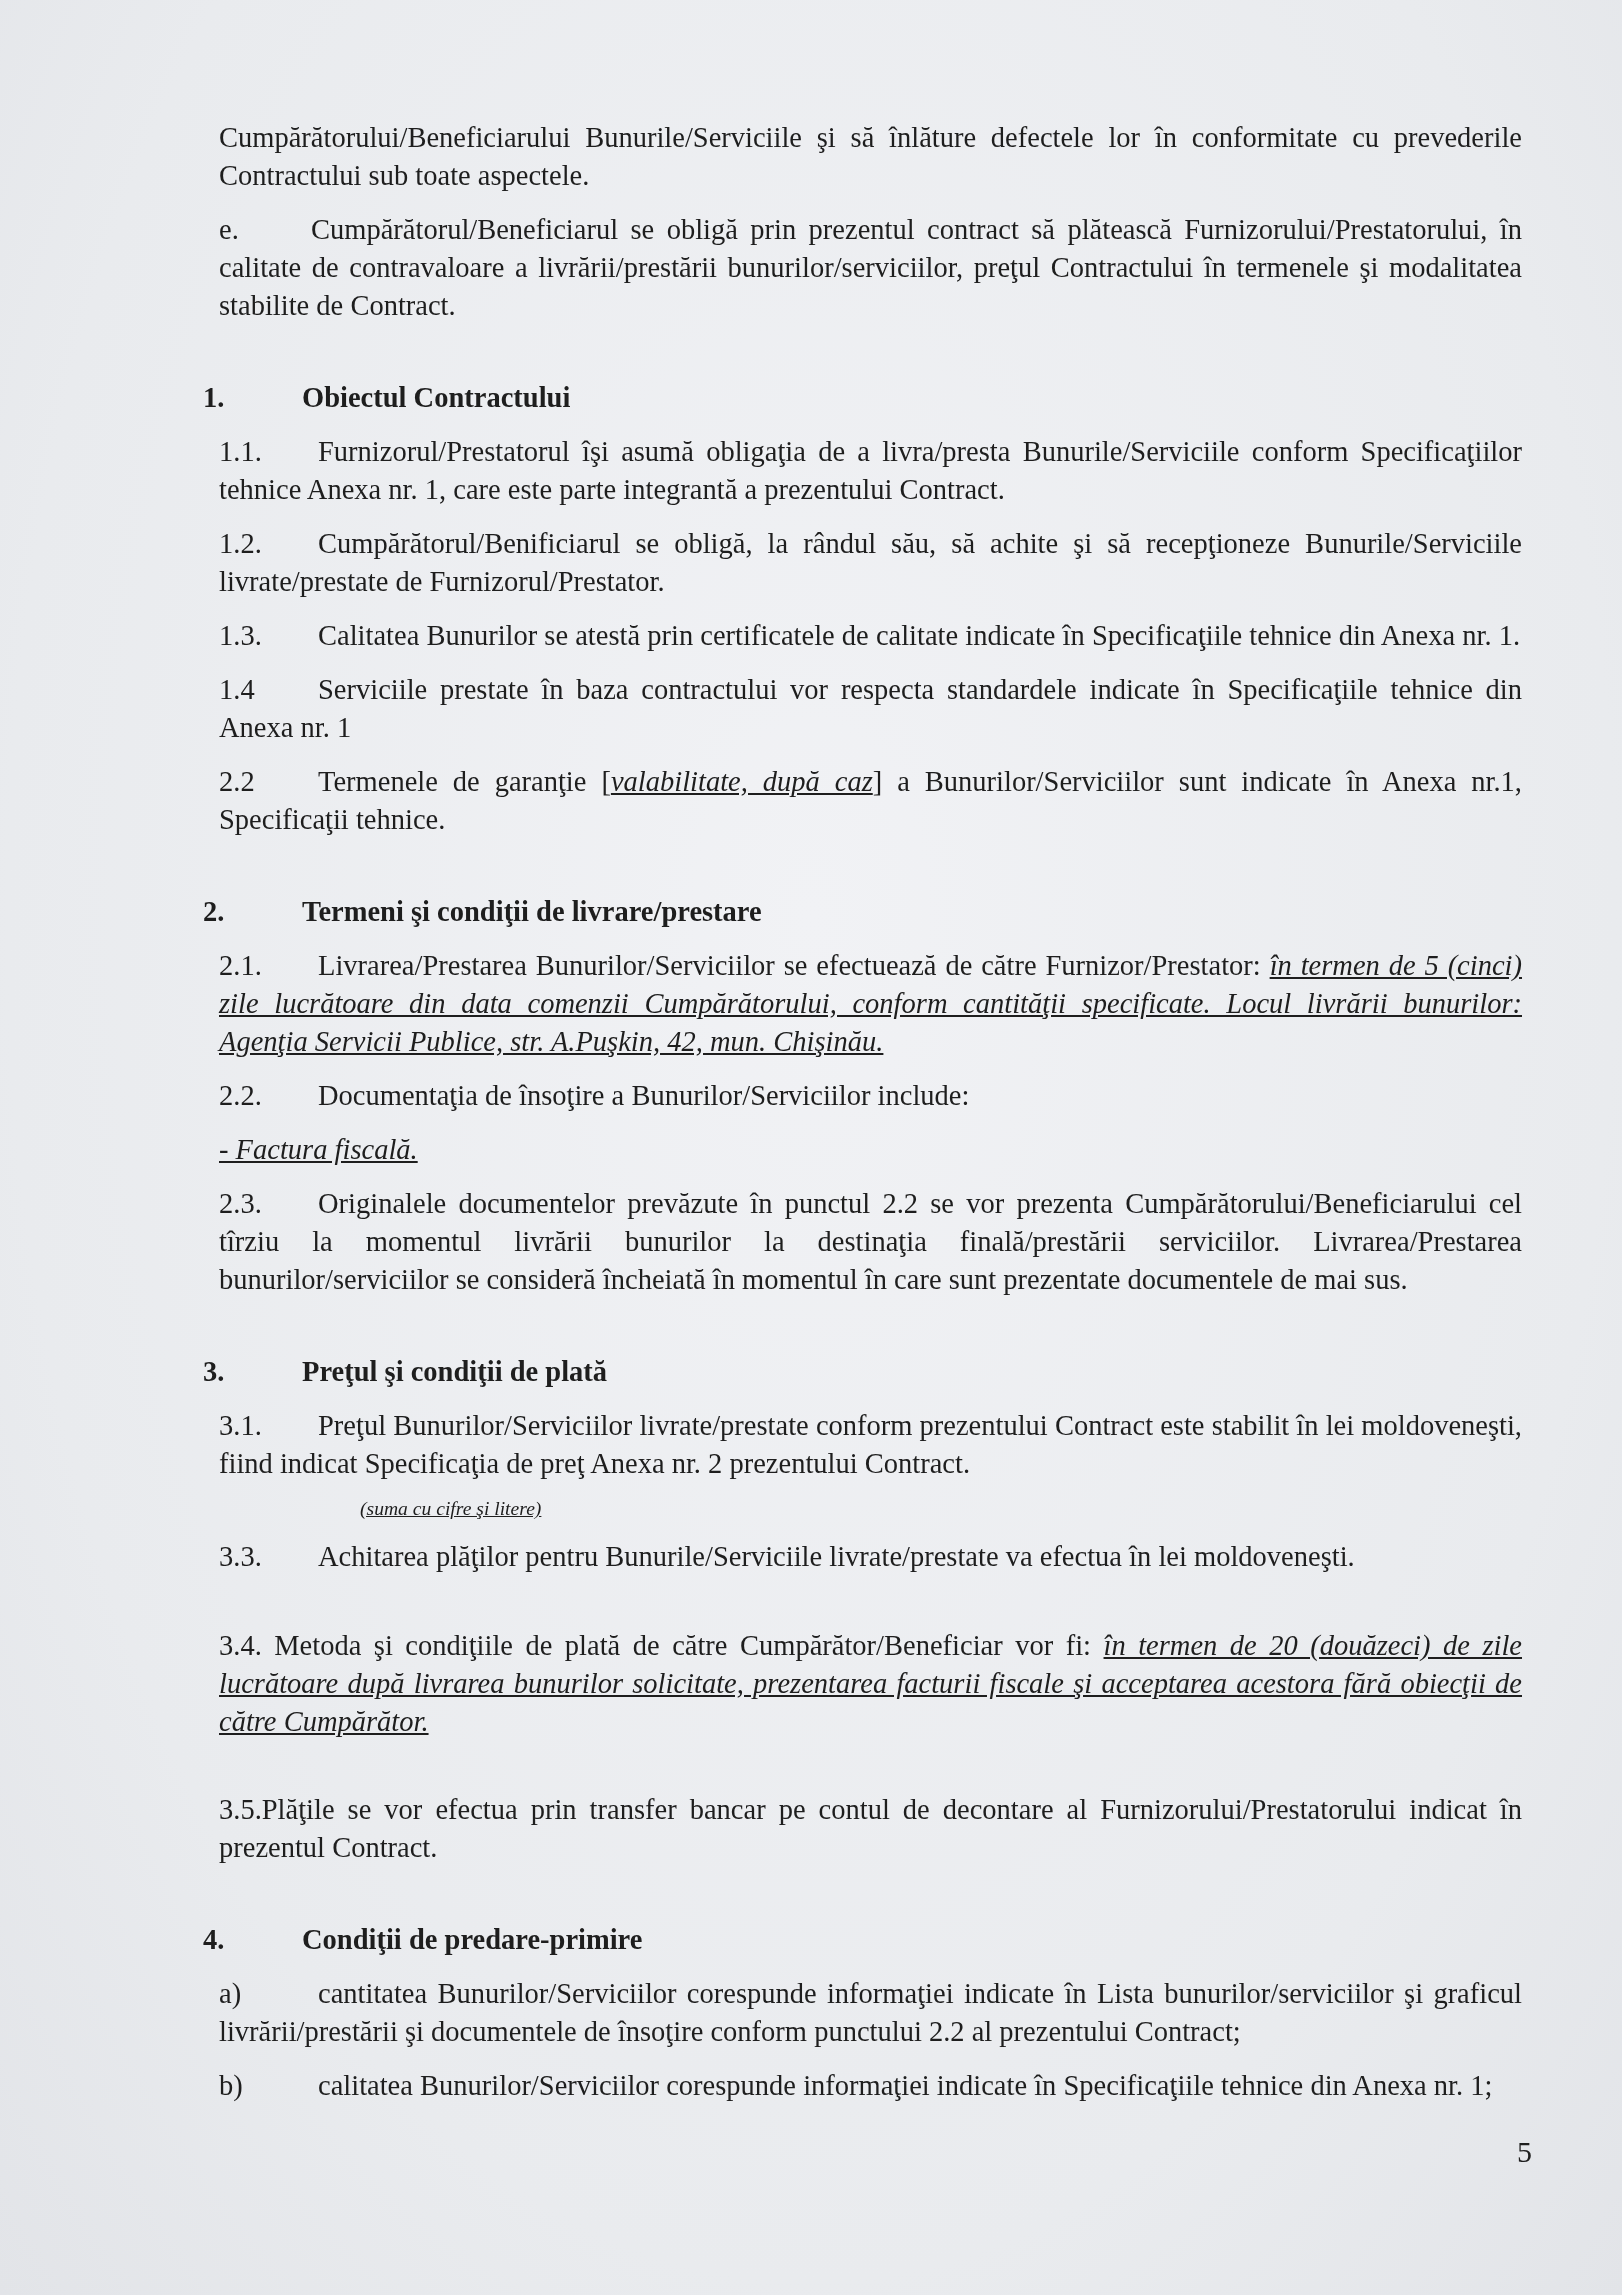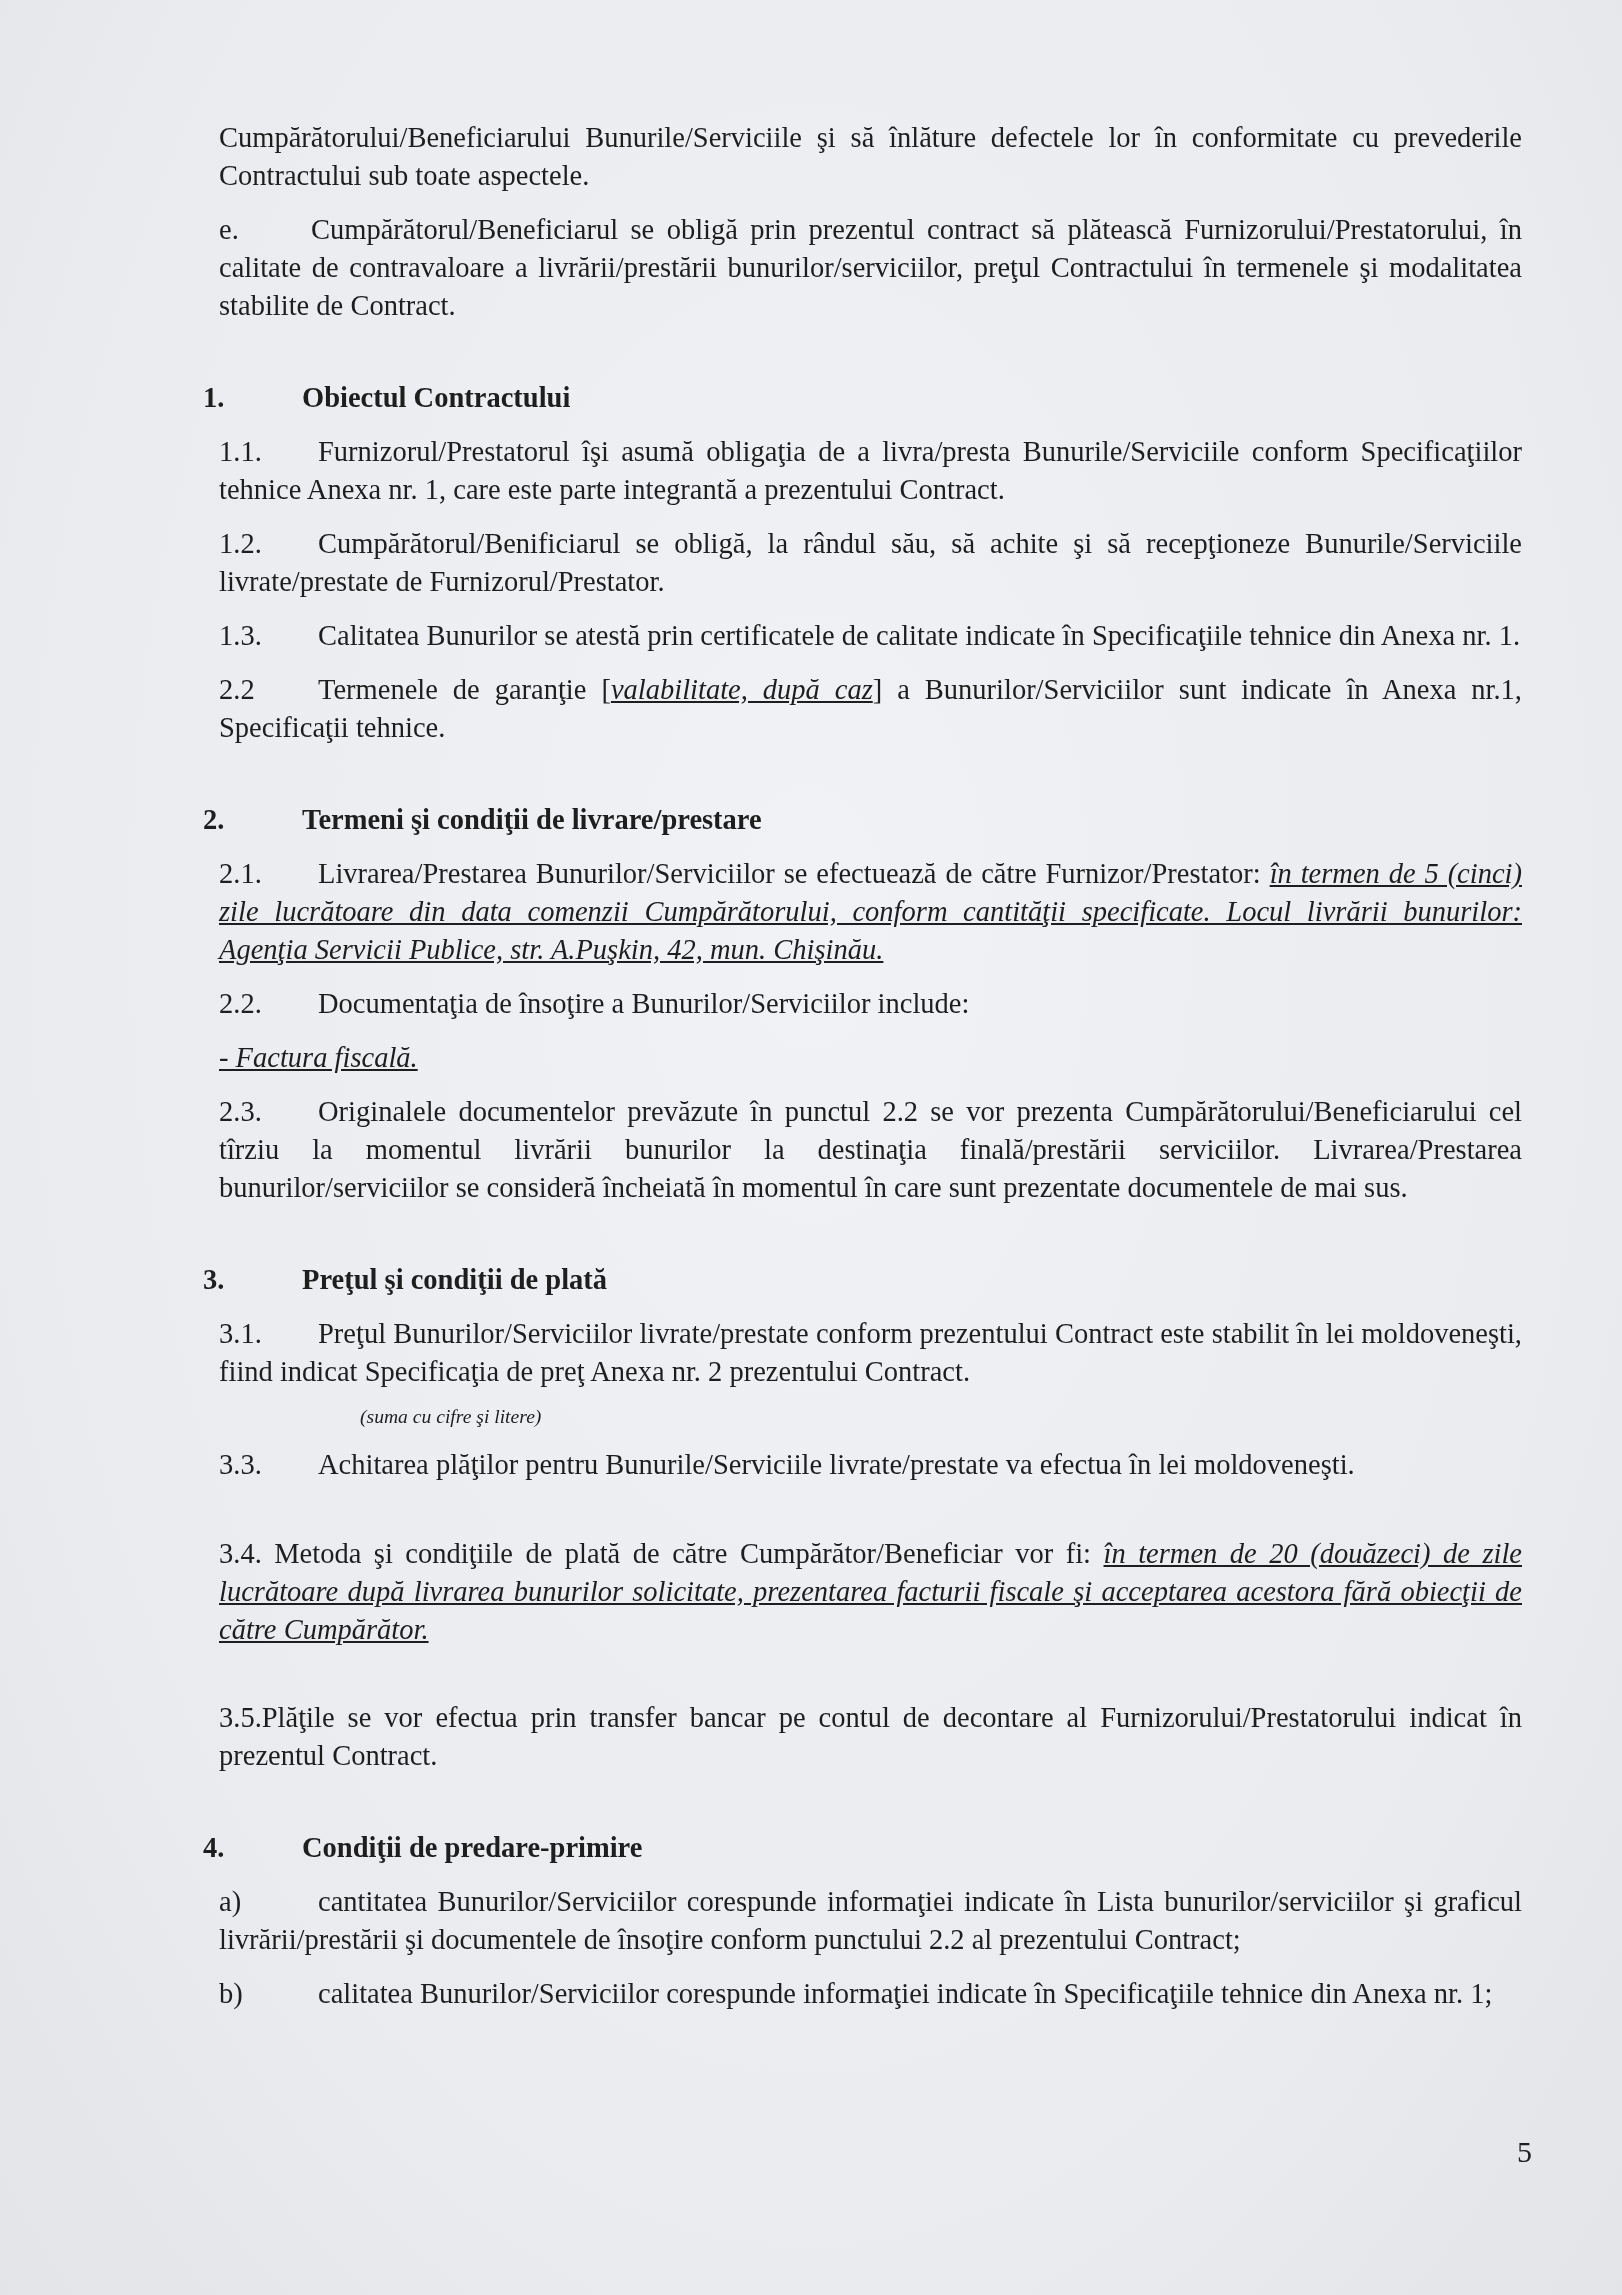--- a/index.html
+++ b/index.html
@@ -19,39 +19,40 @@
     font-size:28.5px; line-height:38px;
   }
   .p { text-align:justify; text-align-last:left; margin:16px; }
   .num { display:inline-block; width:99px; }
   .num-h { display:inline-block; width:99px; font-weight:bold; }
   .h { font-weight:bold; margin:0; }
   .gap { height:38px; }
   .gap-s { height:18.3px; }
   i { font-style:italic;text-decoration:underline; }
   b { font-weight:bold; }
-  .note { font-size:19.6px; font-style:italic; line-height:26px; padding-left:157px; margin:-2.6px 0 3.9px 0; }
+  .note { font-size:19.6px; font-style:italic; line-height:26px; padding-left:157px; margin:-2.6px 0 3.9px 0;text-decoration:underline; }
   .pagenum { position:absolute; left:1517px; top:2135px; font-size:30px; font-family:"Liberation Serif", serif; }
 </style>
 </head>
 <body>
 
 <div class="page">
 
   <div class="content">
 
     <p class="p">Cumpărătorului/Beneficiarului Bunurile/Serviciile şi să înlăture defectele lor în conformitate cu prevederile Contractului sub toate aspectele.</p>
     <p class="p"><span class="num" style="width:92px">e.</span><span>Cumpărătorul/Beneficiarul se obligă prin prezentul contract să plătească Furnizorului/Prestatorului, în calitate de contravaloare a livrării/prestării bunurilor/serviciilor, preţul Contractului în termenele şi modalitatea stabilite de Contract.</span></p>
 
     <div class="gap"></div>
 
     <p class="h"><span class="num-h">1.</span><span>Obiectul Contractului</span></p>
     <p class="p"><span class="num">1.1.</span><span>Furnizorul/Prestatorul îşi asumă obligaţia de a livra/presta Bunurile/Serviciile conform Specificaţiilor tehnice Anexa nr. 1, care este parte integrantă a prezentului Contract.</span></p>
     <p class="p"><span class="num">1.2.</span><span>Cumpărătorul/Benificiarul se obligă, la rândul său, să achite şi să recepţioneze Bunurile/Serviciile livrate/prestate  de Furnizorul/Prestator.</span></p>
     <p class="p"><span class="num">1.3.</span><span>Calitatea Bunurilor se atestă prin certificatele de calitate indicate în Specificaţiile tehnice din Anexa nr. 1.</span></p>
+    <p class="p"><span class="num">1.4</span><span>Serviciile prestate în baza contractului vor respecta standardele indicate în Specificaţiile tehnice din Anexa nr. 1</span></p>
     <p class="p"><span class="num">2.2</span><span>Termenele de garanţie [</span><i>valabilitate, după caz</i><span>] a Bunurilor/Serviciilor sunt indicate în Anexa nr.1, Specificaţii tehnice.</span></p>
 
     <div class="gap"></div>
 
     <p class="h"><span class="num-h">2.</span><span>Termeni şi condiţii de livrare/prestare</span></p>
     <p class="p"><span class="num">2.1.</span><span>Livrarea/Prestarea Bunurilor/Serviciilor se efectuează de către Furnizor/Prestator: </span><i>în termen de 5 (cinci) zile lucrătoare din data comenzii Cumpărătorului, conform cantităţii specificate. Locul livrării bunurilor: Agenţia Servicii Publice, str. A.Puşkin, 42, mun. Chişinău.</i></p>
     <p class="p"><span class="num">2.2.</span><span>Documentaţia de însoţire a Bunurilor/Serviciilor include:</span></p>
     <p class="p"><i>- Factura fiscală.</i></p>
     <p class="p"><span class="num">2.3.</span><span>Originalele documentelor prevăzute în punctul 2.2 se vor prezenta Cumpărătorului/Beneficiarului cel tîrziu la momentul livrării bunurilor la destinaţia finală/prestării serviciilor. Livrarea/Prestarea bunurilor/serviciilor se consideră încheiată în momentul în care sunt prezentate documentele de mai sus.</span></p>
 

